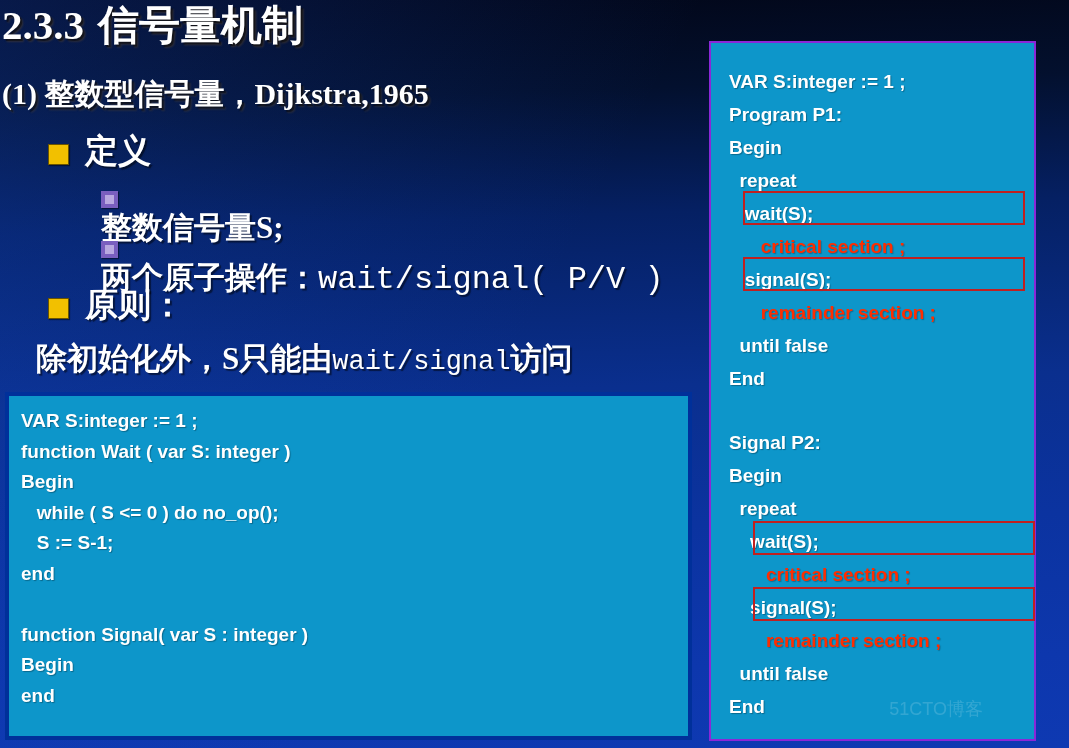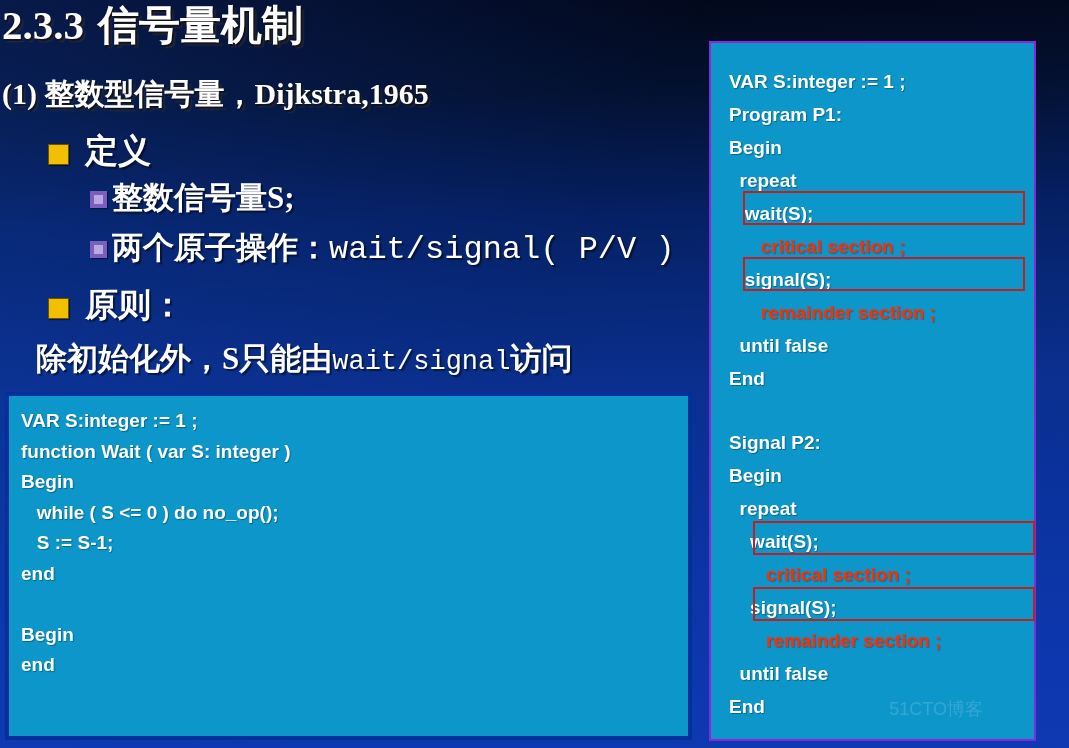--- a/index.html
+++ b/index.html
@@ -83,21 +83,21 @@
   }
   .lvl1 .txt {
     font-family: "Liberation Serif", serif;
     font-weight: bold;
     font-size: 33px;
     color: #ffffff;
     line-height: 40px;
     text-shadow: 2px 2px 1px rgba(0,0,0,0.5);
   }
 
-  .lvl2 { left: 48px; }
+  .lvl2 { left: 59px; flex-direction: column; }
   .lvl2 .marker {
     width: 17px; height: 17px;
     background: #b9a9e0;
     border: 4px solid #7a5fbf;
     box-sizing: border-box;
     box-shadow: 1px 1px 1px rgba(0,0,0,0.45);
     margin-top: 13px;
     margin-right: 5px;
     flex: 0 0 auto;
   }
@@ -248,20 +248,21 @@
     <div id="principle-line"><span>除初始化外，S只能由</span><span class="mono">wait/signal</span><span>访问</span></div>
 
     <div id="left-code-box">
       <div class="code-line">VAR S:integer := 1 ;</div>
       <div class="code-line">function Wait ( var S: integer )</div>
       <div class="code-line">Begin</div>
       <div class="code-line">   while ( S &lt;= 0 ) do no_op();</div>
       <div class="code-line">   S := S-1;</div>
       <div class="code-line">end</div>
       <div class="code-line blank">&nbsp;</div>
+      <div class="code-line">function Signal( var S : integer )</div>
       <div class="code-line">Begin</div>
       <div class="code-line">end</div>
     </div>
   </div>
 
   <div id="right-code-box">
     <div class="rcode-line">VAR S:integer := 1 ;</div>
     <div class="rcode-line">Program P1:</div>
     <div class="rcode-line">Begin</div>
     <div class="rcode-line">  repeat</div>

